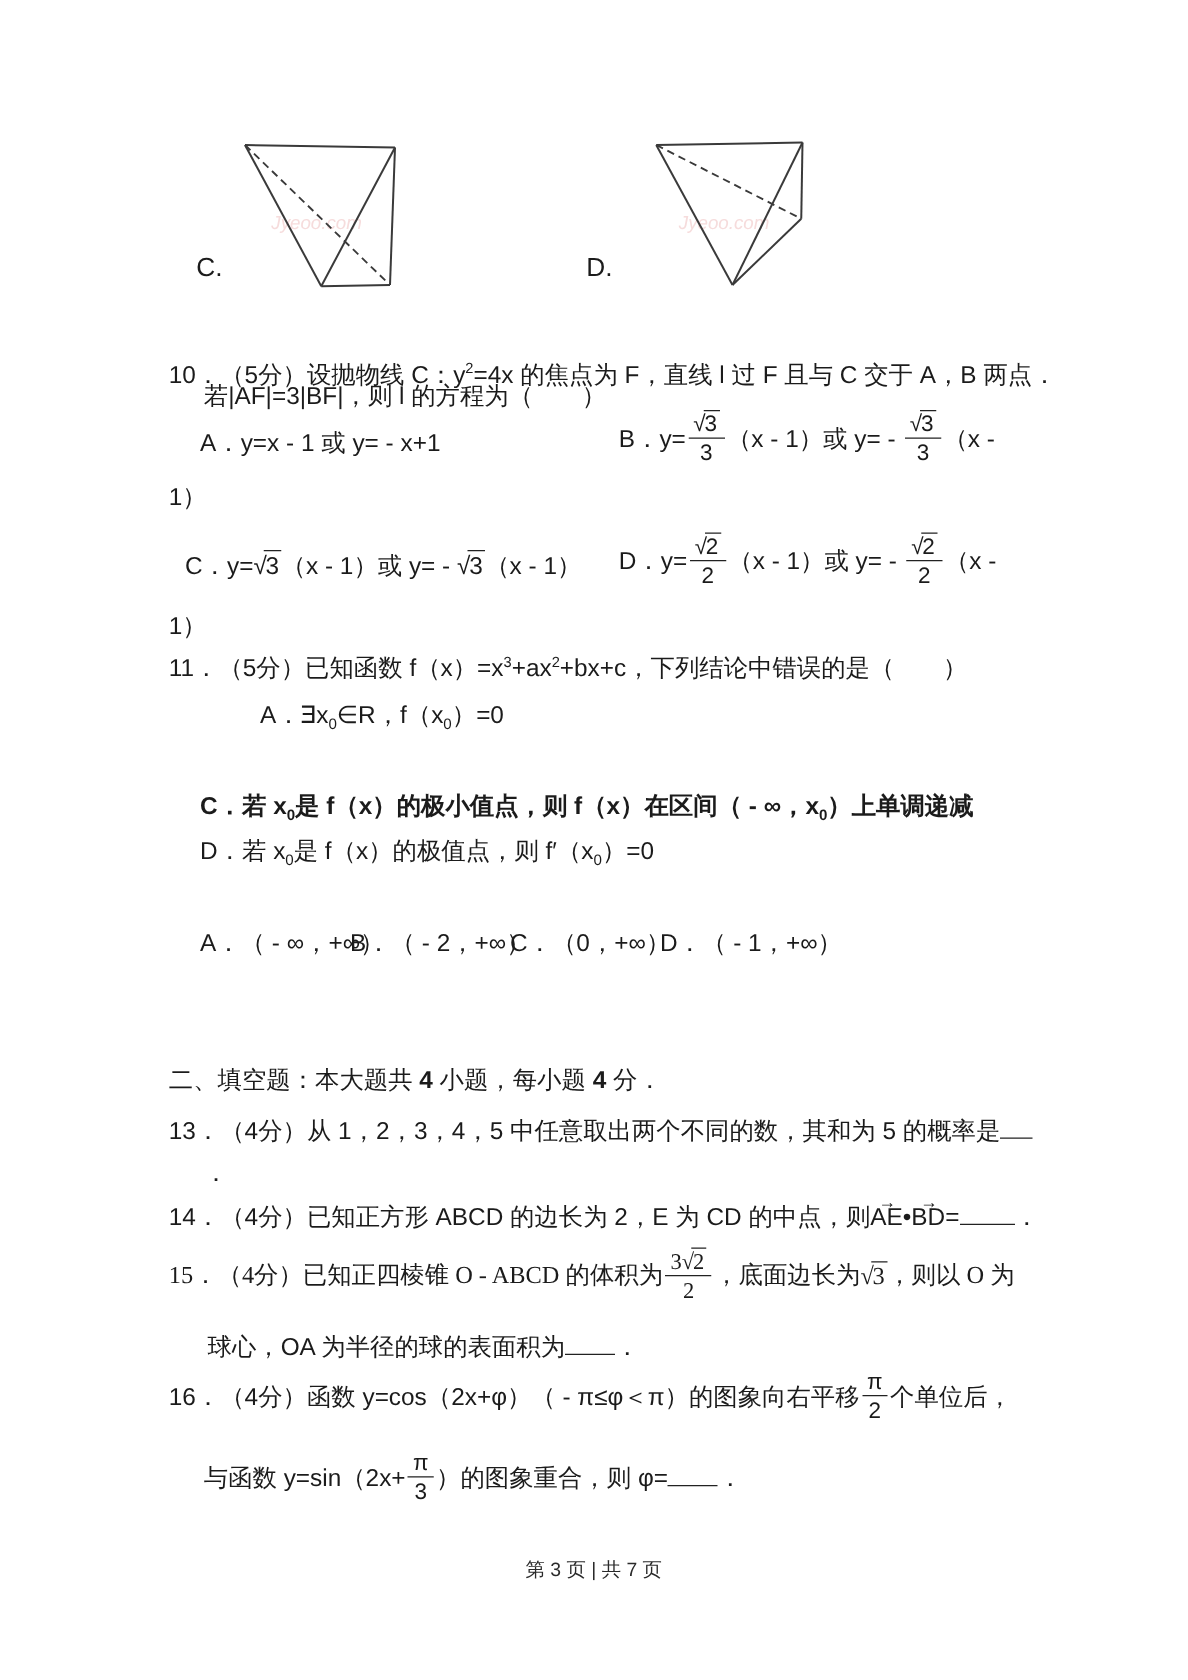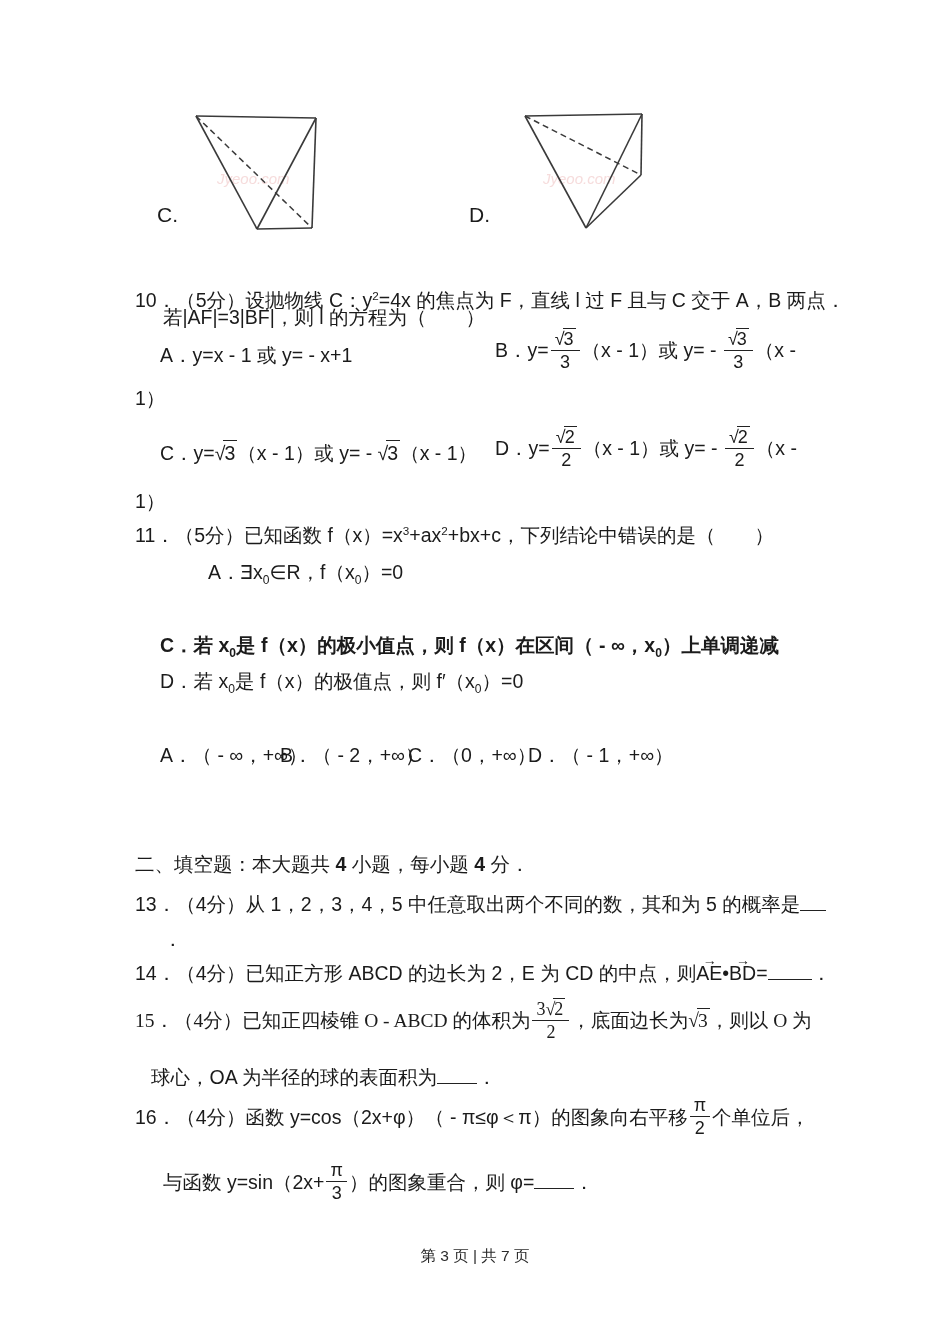--- a/index.html
+++ b/index.html
@@ -58,21 +58,21 @@
       <line class="dash" x1="7" y1="10" x2="123" y2="69"></line>
     </svg>
   </div>
   <div class="fig-label" style="left:469px;top:203px;">D.</div>
 
   <div class="line" style="left:135px;top:251px;margin-top:37px;"><span>10．（5分）设抛物线 C：y</span><sup>2</sup><span>=4x 的焦点为 F，直线 l 过 F 且与 C 交于 A，B 两点．</span></div>
   <div class="line" style="left:163px;top:305px;"><span>若|AF|=3|BF|，则 l 的方程为（　　）</span></div>
   <div class="line" style="left:160px;top:343px;"><span>A．y=x - 1 或 y= - x+1</span></div>
   <div class="line" style="left:495px;top:330px;"><span>B．y=</span><span class="frac"><span class="fn"><span class="sqrt"><span class="rad">√</span><span class="rdc">3</span></span></span><span class="fd"><span>3</span></span></span><span>（x - 1）或 y= - </span><span class="frac"><span class="fn"><span class="sqrt"><span class="rad">√</span><span class="rdc">3</span></span></span><span class="fd"><span>3</span></span></span><span>（x - </span></div>
   <div class="line" style="left:135px;top:386px;"><span>1）</span></div>
-  <div class="line" style="left:160px;top:440px;"><span>C．y=</span><span class="sqrt"><span class="rad">√</span><span class="rdc">3</span></span><span>（x - 1）或 y= - </span><span class="sqrt"><span class="rad">√</span><span class="rdc">3</span></span><span>（x - 1）</span></div>
+  <div class="line" style="left:148px;top:440px;"><span>C．y=</span><span class="sqrt"><span class="rad">√</span><span class="rdc">3</span></span><span>（x - 1）或 y= - </span><span class="sqrt"><span class="rad">√</span><span class="rdc">3</span></span><span>（x - 1）</span></div>
   <div class="line" style="left:495px;top:428px;"><span>D．y=</span><span class="frac"><span class="fn"><span class="sqrt"><span class="rad">√</span><span class="rdc">2</span></span></span><span class="fd"><span>2</span></span></span><span>（x - 1）或 y= - </span><span class="frac"><span class="fn"><span class="sqrt"><span class="rad">√</span><span class="rdc">2</span></span></span><span class="fd"><span>2</span></span></span><span>（x - </span></div>
   <div class="line" style="left:135px;top:489px;"><span>1）</span></div>
 
   <div class="line" style="left:135px;top:523px;"><span>11．（5分）已知函数 f（x）=x</span><sup>3</sup><span>+ax</span><sup>2</sup><span>+bx+c，下列结论中错误的是（　　）</span></div>
   <div class="line" style="left:160px;top:560px;margin-left:48px;"><span>A．∃x</span><sub>0</sub><span>∈R，f（x</span><sub>0</sub><span>）=0</span></div>
   <div class="line" style="left:160px;top:633px;font-weight:bold;"><span>C．若 x</span><sub>0</sub><span>是 f（x）的极小值点，则 f（x）在区间（ - ∞，x</span><sub>0</sub><span>）上单调递减</span></div>
   <div class="line" style="left:160px;top:669px;"><span>D．若 x</span><sub>0</sub><span>是 f（x）的极值点，则 f′（x</span><sub>0</sub><span>）=0</span></div>
 
   <div class="line" style="left:160px;top:743px;width:680px;height:26px;white-space:normal;">
     <span class="optrow-item" style="left:0;"><span>A．（ - ∞，+∞）</span></span>
@@ -82,20 +82,20 @@
   </div>
 
   <div class="line" style="left:135px;top:852px;"><span>二、填空题：本大题共 </span><b>4</b><span> 小题，每小题 </span><b>4</b><span> 分．</span></div>
 
   <div class="line" style="left:135px;top:890px;"><span>13．（4分）从 1，2，3，4，5 中任意取出两个不同的数，其和为 5 的概率是</span><span class="blank" style="width: 26px;"></span></div>
   <div class="line" style="left:163px;top:927px;"><span>．</span></div>
 
   <div class="line" style="left:135px;top:959px;"><span>14．（4分）已知正方形 ABCD 的边长为 2，E 为 CD 的中点，则</span><span class="vec"><span class="arr">→</span><span>AE</span></span><span>•</span><span class="vec"><span class="arr">→</span><span>BD</span></span><span>=</span><span class="blank" style="width: 44px;"></span><span>．</span></div>
 
   <div class="line" style="left:135px;top:1000px;font-family:Liberation Serif, serif;"><span>15．（4分）已知正四棱锥 O - ABCD 的体积为</span><span class="frac"><span class="fn"><span>3</span><span class="sqrt"><span class="rad">√</span><span class="rdc">2</span></span></span><span class="fd"><span>2</span></span></span><span>，底面边长为</span><span class="sqrt"><span class="rad">√</span><span class="rdc">3</span></span><span>，则以 O 为</span></div>
-  <div class="line" style="left:151px;top:1063px;"><span>球心，OA 为半径的球的表面积为</span><span class="blank" style="width: 40px;"></span><span>．</span></div>
+  <div class="line" style="left:166px;top:1063px;"><span>球心，OA 为半径的球的表面积为</span><span class="blank" style="width: 40px;"></span><span>．</span></div>
 
   <div class="line" style="left:135px;top:1097px;"><span>16．（4分）函数 y=cos（2x+φ）（ - π≤φ＜π）的图象向右平移</span><span class="frac"><span class="fn"><span>π</span></span><span class="fd"><span>2</span></span></span><span>个单位后，</span></div>
   <div class="line" style="left:163px;top:1162px;"><span>与函数 y=sin（2x+</span><span class="frac"><span class="fn"><span>π</span></span><span class="fd"><span>3</span></span></span><span>）的图象重合，则 φ=</span><span class="blank" style="width: 40px;"></span><span>．</span></div>
 
   <div class="footer" style="top:1246px;">第 3 页 | 共 7 页</div>
 
 </div>
 
 </body></html>

